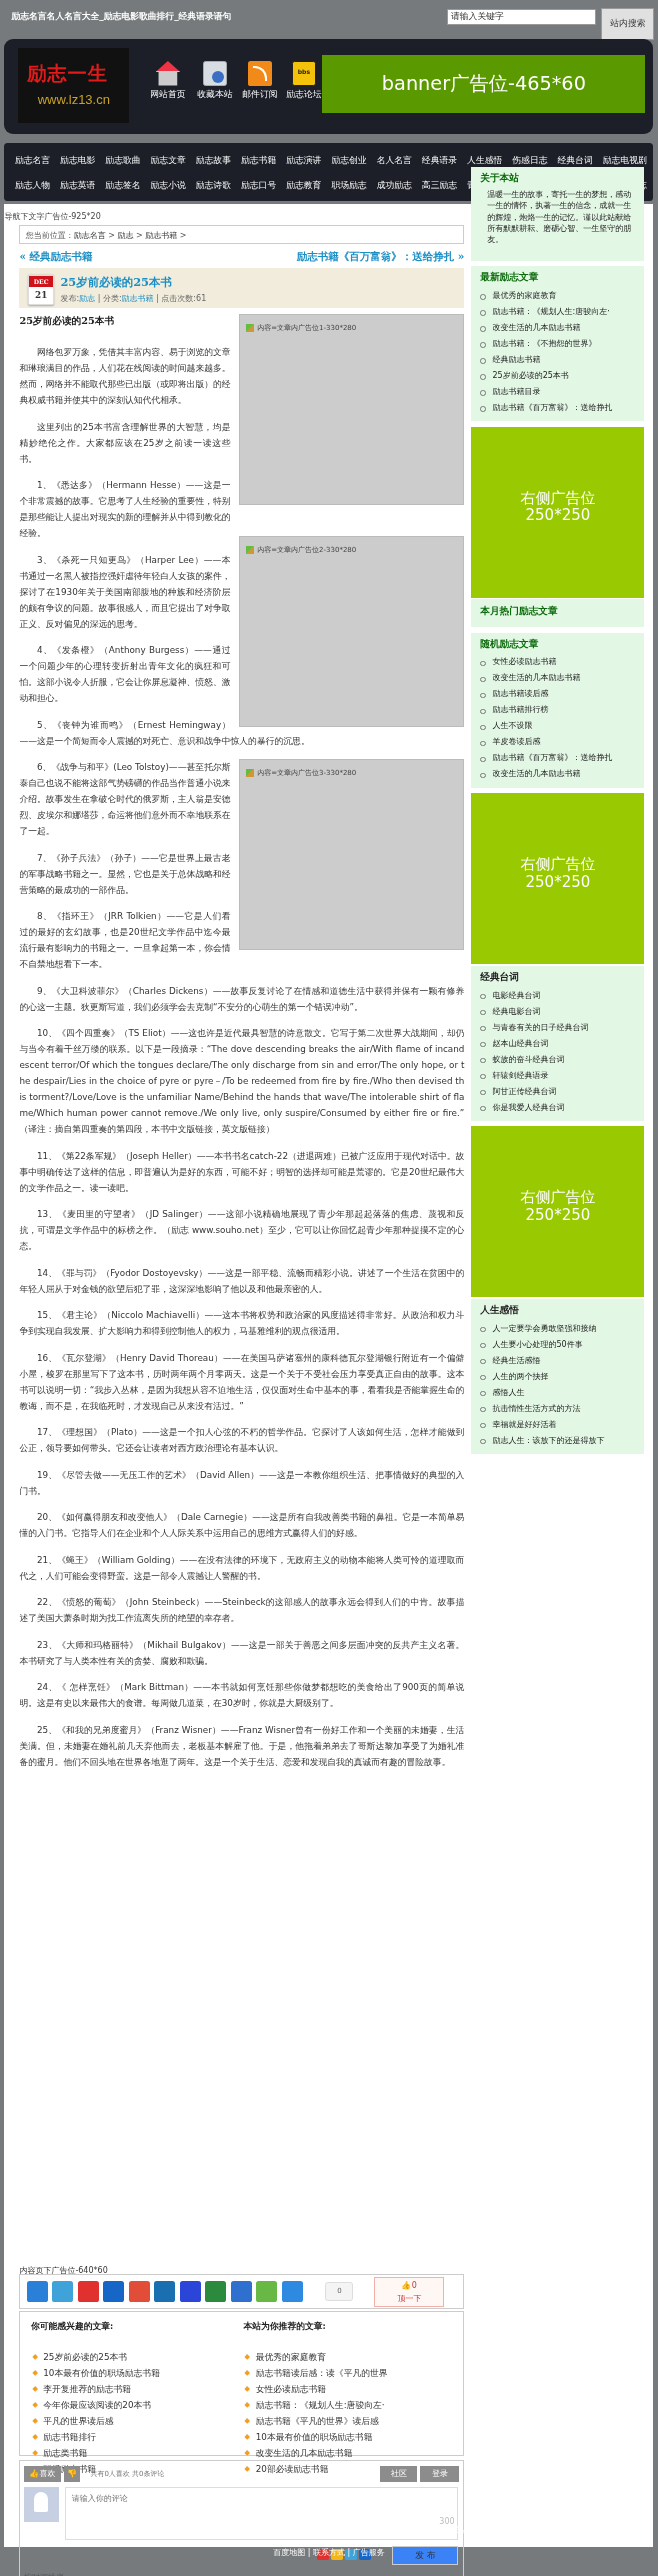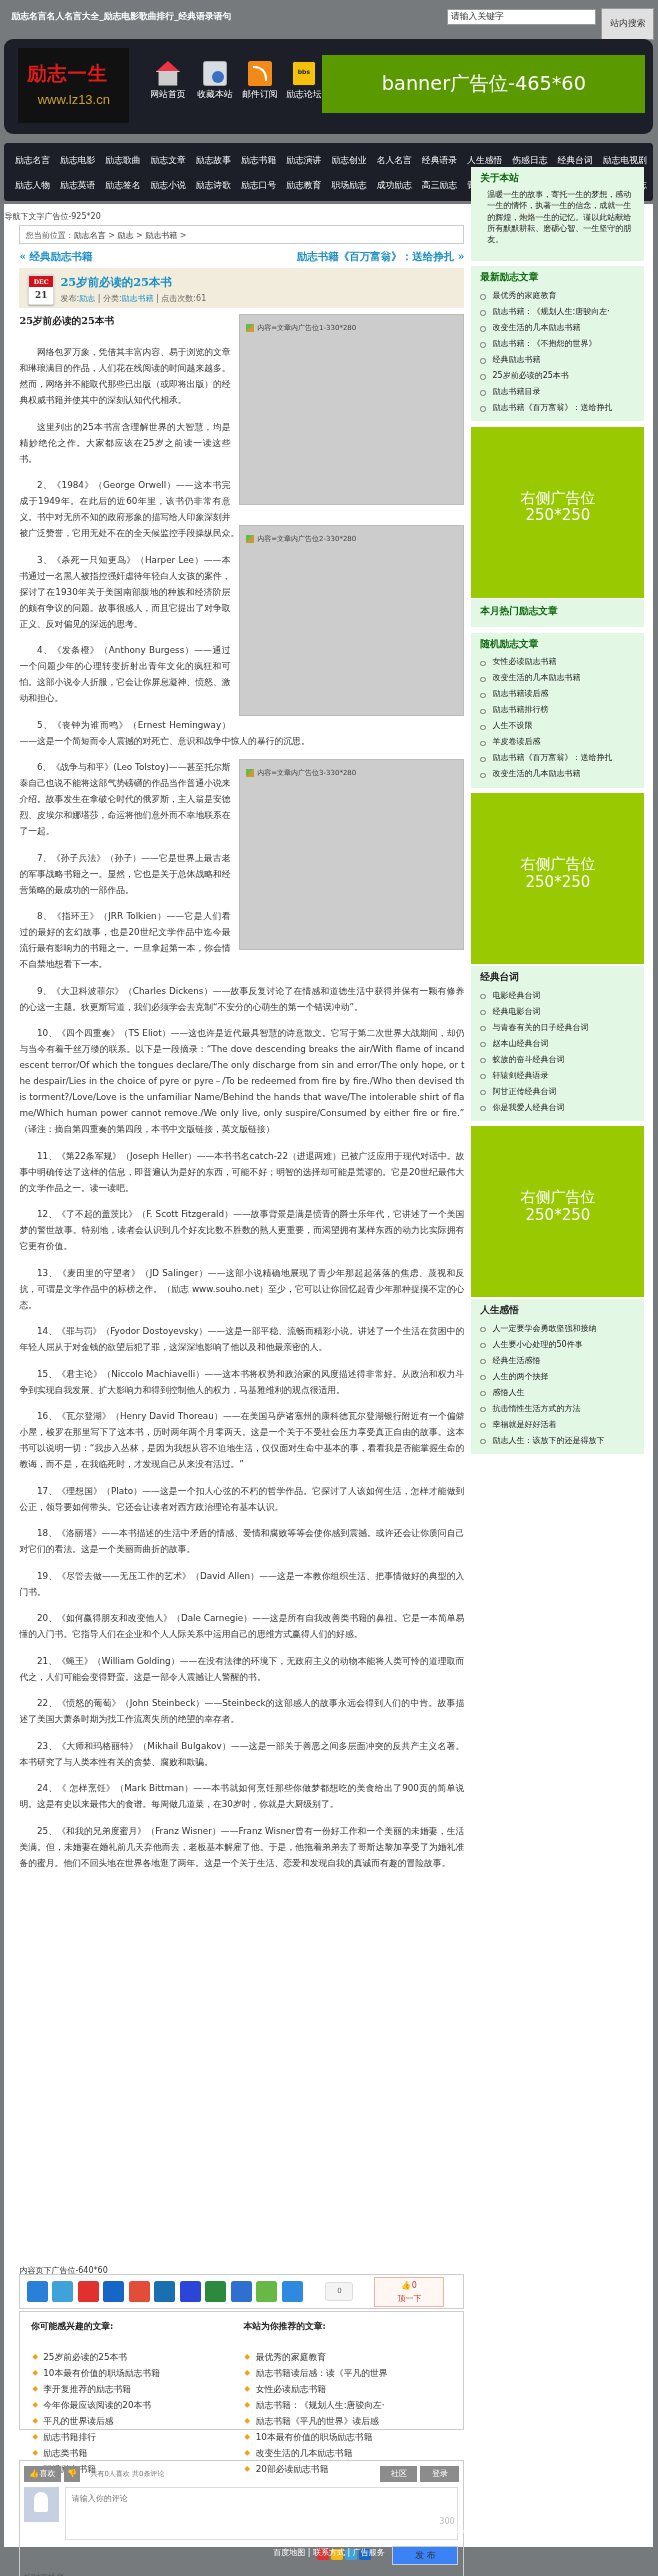--- a/index.html
+++ b/index.html
@@ -42,21 +42,21 @@
 .h-article{position:absolute;left:15px;top:111px;font-size:9.7px;font-weight:bold;font-family:"DejaVu Serif",serif;color:#222}
 .article{position:absolute;left:15px;top:140px;width:445px;font-size:8.8px;line-height:16px;color:#333;font-family:"DejaVu Sans",sans-serif}
 .article p{text-indent:2em;margin-bottom:10.5px;text-align:justify;word-break:break-all}
 .ad-in{float:right;width:225px;height:191px;background:#ccc;border:0.9px solid #bbb;margin:0 0 5.3px 8.8px;font-size:7px;color:#444;padding:5.3px;text-indent:0}
 .ad-in i{display:inline-block;width:8px;height:8px;background:linear-gradient(135deg,#6b4 0,#6b4 50%,#c93 50%);margin-right:3.5px;vertical-align:middle}
 .bottom-ad{position:absolute;left:15px;top:2061px;font-size:8px;color:#333}
 .share{position:absolute;left:15px;top:2070px;width:445px;height:35px;border:0.9px solid #ccc;background:#fff}
 .share-ico{position:absolute;top:6.1px;width:21px;height:21px;border-radius:2.6px}
 .share-count{position:absolute;left:305px;top:7px;width:28px;height:19.3px;background:#f4f4f4;border:0.9px solid #ddd;text-align:center;font-size:7px;color:#666;line-height:17.6px;border-radius:2.6px}
 .like-btn{position:absolute;left:354px;top:1.8px;width:70px;height:30px;border:0.9px solid #f1b0a8;background:#fff7f4;text-align:center;font-size:8px;color:#c33;line-height:12.3px;padding-top:2.6px}
-.related{position:absolute;left:15px;top:2107px;width:445px;height:119px;border:0.9px solid #ccc}
+.related{position:absolute;left:15px;top:2107px;width:445px;height:145px;border:0.9px solid #ccc}
 .rel-col{position:absolute;top:8.8px;width:211px}
 .rel-col h4{font-size:8.8px;font-family:"DejaVu Serif",serif;font-weight:bold;color:#222;margin-bottom:16px}
 .rel-col li{list-style:none;font-size:8.8px;line-height:16px;color:#333;padding-left:12.3px;position:relative}
 .rel-col li:before{content:"";position:absolute;left:1.8px;top:6.1px;width:4.4px;height:4.4px;background:#f0a020;transform:rotate(45deg)}
 .comments{position:absolute;left:15px;top:2256px;width:445px;height:233px;border:0.9px solid #ccc}
 .cm-btn{position:absolute;top:5.3px;height:16px;background:#8c8c8c;color:#fff;font-size:8px;line-height:16px;text-align:center}
 .cm-info{position:absolute;left:70px;top:8px;font-size:7px;color:#777}
 .avatar{position:absolute;left:3.5px;top:26px;width:35px;height:35px;background:#c7d0e2}
 .avatar:after{content:"";position:absolute;left:10.5px;top:5.3px;width:14px;height:19.3px;border-radius:7px 7px 1.8px 1.8px;background:#fff}
 .cm-input{position:absolute;left:45px;top:26px;width:393px;height:53px;border:0.9px solid #ddd;font-size:8px;color:#aaa;padding:5.3px;font-family:"DejaVu Sans",sans-serif;resize:none}
@@ -172,39 +172,37 @@
         <span>发布:</span><a>励志</a> | <span>分类:</span><a>励志书籍</a> | <span>点击次数:</span><span>61</span>
       </div>
     </div>
 
     <div class="h-article">25岁前必读的25本书</div>
 
     <div class="article">
       <div class="ad-in" style="margin-top:-30px"><i></i><span>内容=文章内广告位1-330*280</span></div>
       <p>网络包罗万象，凭借其丰富内容、易于浏览的文章和琳琅满目的作品，人们花在线阅读的时间越来越多。然而，网络并不能取代那些已出版（或即将出版）的经典权威书籍并使其中的深刻认知代代相承。</p>
       <p>这里列出的25本书富含理解世界的大智慧，均是精妙绝伦之作。大家都应该在25岁之前读一读这些书。</p>
-      <p style="margin-bottom:0">2、《1984》（George Orwell）——这本书完成于1949年。在此后的近60年里，该书仍非常有意义。书中对无所不知的政府形象的描写给人印象深刻并被广泛赞誉，它用无处不在的全天候监控手段操纵民众。</p>
+      <p>1、《悉达多》（Hermann Hesse）——这是一个非常震撼的故事。它思考了人生经验的重要性，特别是那些能让人提出对现实的新的理解并从中得到教化的经验。</p>
       <div class="ad-in" style="margin-top:-16px"><i></i><span>内容=文章内广告位2-330*280</span></div>
       <p style="margin-top:10.5px">3、《杀死一只知更鸟》（Harper Lee）——本书通过一名黑人被指控强奸虐待年轻白人女孩的案件，探讨了在1930年关于美国南部腹地的种族和经济阶层的颇有争议的问题。故事很感人，而且它提出了对争取正义、反对偏见的深远的思考。</p>
       <p>4、《发条橙》（Anthony Burgess）——通过一个问题少年的心理转变折射出青年文化的疯狂和可怕。这部小说令人折服，它会让你屏息凝神、愤怒、激动和担心。</p>
       <p>5、《丧钟为谁而鸣》（Ernest Hemingway）——这是一个简短而令人震撼的对死亡、意识和战争中惊人的暴行的沉思。</p>
       <div class="ad-in"><i></i><span>内容=文章内广告位3-330*280</span></div>
       <p>6、《战争与和平》(Leo Tolstoy)——甚至托尔斯泰自己也说不能将这部气势磅礴的作品当作普通小说来介绍。故事发生在拿破仑时代的俄罗斯，主人翁是安德烈、皮埃尔和娜塔莎，命运将他们意外而不幸地联系在了一起。</p>
       <p>7、《孙子兵法》（孙子）——它是世界上最古老的军事战略书籍之一。显然，它也是关于总体战略和经营策略的最成功的一部作品。</p>
       <p>8、《指环王》（JRR Tolkien）——它是人们看过的最好的玄幻故事，也是20世纪文学作品中迄今最流行最有影响力的书籍之一。一旦拿起第一本，你会情不自禁地想看下一本。</p>
       <p>9、《大卫科波菲尔》（Charles Dickens）——故事反复讨论了在情感和道德生活中获得并保有一颗有修养的心这一主题。狄更斯写道，我们必须学会去克制“不安分的心萌生的第一个错误冲动”。</p>
       <p>10、《四个四重奏》（TS Eliot）——这也许是近代最具智慧的诗意散文。它写于第二次世界大战期间，却仍与当今有着千丝万缕的联系。以下是一段摘录：“The dove descending breaks the air/With flame of incandescent terror/Of which the tongues declare/The only discharge from sin and error/The only hope, or the despair/Lies in the choice of pyre or pyre－/To be redeemed from fire by fire./Who then devised this torment?/Love/Love is the unfamiliar Name/Behind the hands that wave/The intolerable shirt of flame/Which human power cannot remove./We only live, only suspire/Consumed by either fire or fire.” （译注：摘自第四重奏的第四段，本书中文版链接，英文版链接）</p>
       <p>11、《第22条军规》（Joseph Heller）——本书书名catch-22（进退两难）已被广泛应用于现代对话中。故事中明确传达了这样的信息，即普遍认为是好的东西，可能不好；明智的选择却可能是荒谬的。它是20世纪最伟大的文学作品之一。读一读吧。</p>
-      <p>12、《了不起的盖茨比》（F. Scott Fitzgerald）——故事背景是满是愤青的爵士乐年代，它讲述了一个美国梦的警世故事。特别地，读者会认识到几个好友比数不胜数的熟人更重要，而渴望拥有某样东西的动力比实际拥有它更有价值。</p>
       <p>13、《麦田里的守望者》（JD Salinger）——这部小说精确地展现了青少年那起起落落的焦虑、蔑视和反抗，可谓是文学作品中的标榜之作。（励志 www.souho.net）至少，它可以让你回忆起青少年那种捉摸不定的心态。</p>
       <p>14、《罪与罚》（Fyodor Dostoyevsky）——这是一部平稳、流畅而精彩小说。讲述了一个生活在贫困中的年轻人屈从于对金钱的欲望后犯了罪，这深深地影响了他以及和他最亲密的人。</p>
       <p>15、《君主论》（Niccolo Machiavelli）——这本书将权势和政治家的风度描述得非常好。从政治和权力斗争到实现自我发展、扩大影响力和得到控制他人的权力，马基雅维利的观点很适用。</p>
       <p>16、《瓦尔登湖》（Henry David Thoreau）——在美国马萨诸塞州的康科德瓦尔登湖银行附近有一个偏僻小屋，梭罗在那里写下了这本书，历时两年两个月零两天。这是一个关于不受社会压力享受真正自由的故事。这本书可以说明一切：“我步入丛林，是因为我想从容不迫地生活，仅仅面对生命中基本的事，看看我是否能掌握生命的教诲，而不是，在我临死时，才发现自己从来没有活过。”</p>
       <p>17、《理想国》（Plato）——这是一个扣人心弦的不朽的哲学作品。它探讨了人该如何生活，怎样才能做到公正，领导要如何带头。它还会让读者对西方政治理论有基本认识。</p>
-      <p>18、《洛丽塔》——本书描述的生活中矛盾的情感、爱情和腐败等等会使你感到震撼。或许还会让你质问自己对它们的看法。这是一个美丽而曲折的故事。</p>
       <p>19、《尽管去做——无压工作的艺术》（David Allen）——这是一本教你组织生活、把事情做好的典型的入门书。</p>
       <p>20、《如何赢得朋友和改变他人》（Dale Carnegie）——这是所有自我改善类书籍的鼻祖。它是一本简单易懂的入门书。它指导人们在企业和个人人际关系中运用自己的思维方式赢得人们的好感。</p>
       <p>21、《蝇王》（William Golding）——在没有法律的环境下，无政府主义的动物本能将人类可怜的道理取而代之，人们可能会变得野蛮。这是一部令人震撼让人警醒的书。</p>
       <p>22、《愤怒的葡萄》（John Steinbeck）——Steinbeck的这部感人的故事永远会得到人们的中肯。故事描述了美国大萧条时期为找工作流离失所的绝望的幸存者。</p>
       <p>23、《大师和玛格丽特》（Mikhail Bulgakov）——这是一部关于善恶之间多层面冲突的反共产主义名著。本书研究了与人类本性有关的贪婪、腐败和欺骗。</p>
       <p>24、《 怎样烹饪》（Mark Bittman）——本书就如何烹饪那些你做梦都想吃的美食给出了900页的简单说明。这是有史以来最伟大的食谱。每周做几道菜，在30岁时，你就是大厨级别了。</p>
       <p>25、《和我的兄弟度蜜月》（Franz Wisner）——Franz Wisner曾有一份好工作和一个美丽的未婚妻，生活美满。但，未婚妻在婚礼前几天弃他而去，老板基本解雇了他。于是，他拖着弟弟去了哥斯达黎加享受了为婚礼准备的蜜月。他们不回头地在世界各地逛了两年。这是一个关于生活、恋爱和发现自我的真诚而有趣的冒险故事。</p>
     </div>
 
     <span class="bottom-ad">内容页下广告位-640*60</span>

